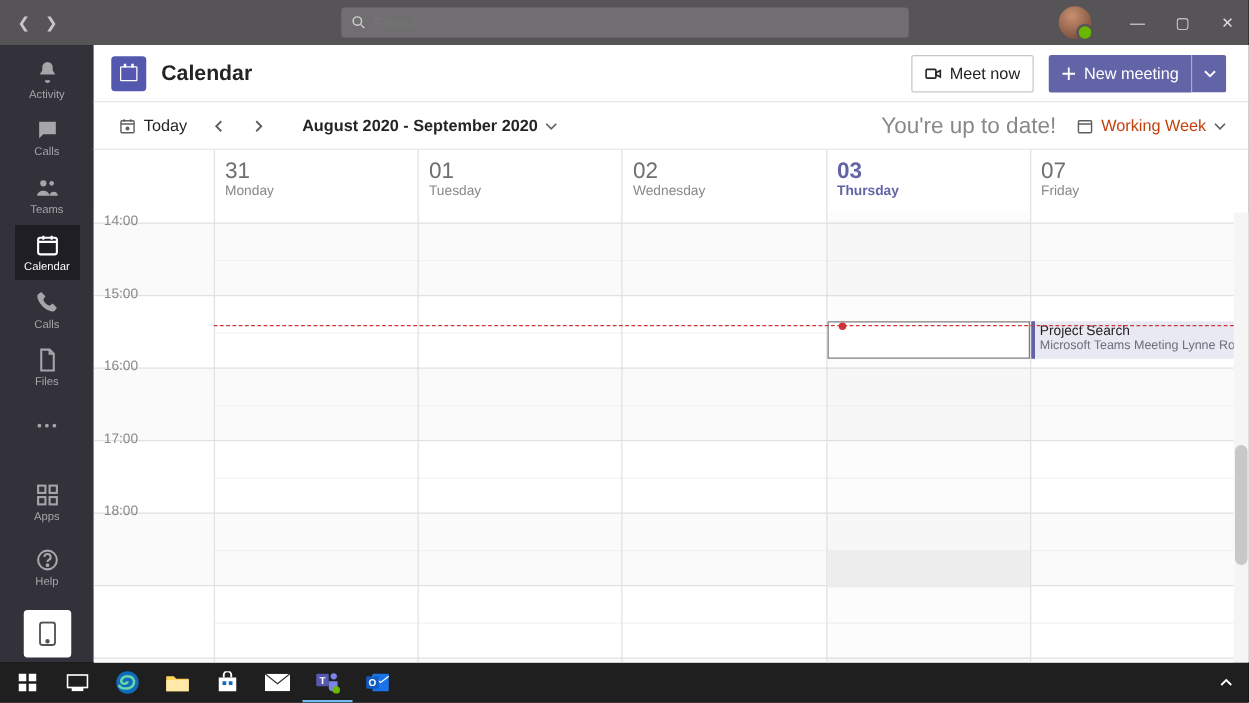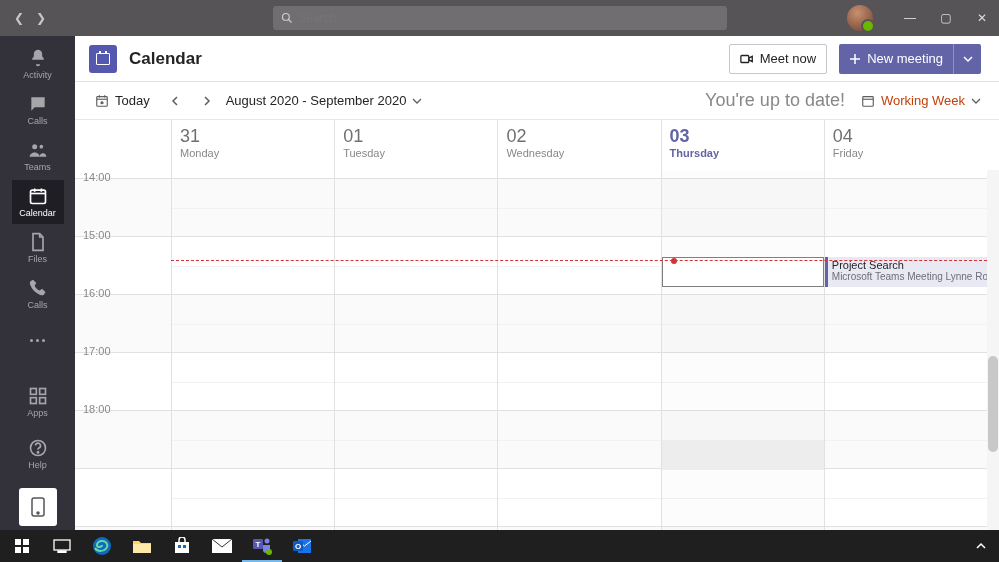--- a/index.html
+++ b/index.html
@@ -39,21 +39,21 @@
   .btn { height:30px; border:1px solid #c8c6ca; background:#fff; border-radius:2px; display:flex; align-items:center; padding:0 10px; font-size:13px; color:#252423; cursor:pointer; gap:6px;}
   .btn-primary { background:#6264a7; color:#fff; border:none;}
   .btn-primary svg{fill:#fff;}
   .split { display:flex; }
   .split .chev { width:28px; display:flex; align-items:center; justify-content:center; border-left:1px solid rgba(255,255,255,.3); background:#6264a7; color:#fff; border-radius:0 2px 2px 0; cursor:pointer;}
   .split .btn-primary{border-radius:2px 0 0 2px;}
   
   .subheader { height:38px; background:#fff; border-bottom:1px solid #e8e8e8; display:flex; align-items:center; padding:0 18px 0 14px; gap:6px; font-size:13px; color:#252423;}
   .today-btn { display:flex; align-items:center; gap:6px; cursor:pointer; padding:4px 6px;}
   .arrow-btn { width:26px; height:26px; display:flex; align-items:center; justify-content:center; color:#605e5c; cursor:pointer; border-radius:2px;}
-  .month-range { font-weight:400; margin-left:0; display:flex; align-items:center; gap:6px; cursor:pointer;}
+  .month-range { font-weight:700; margin-left:16px; display:flex; align-items:center; gap:6px; cursor:pointer;}
   .sub-spacer{flex:1;}
   .uptodate { color:#8a8886; font-size:18px; margin-right:10px;}
   .view-btn { display:flex; align-items:center; gap:6px; cursor:pointer; color:#c2410c;}
   .chev-down { width:10px; height:10px; }
   
   .grid-wrap { flex:1; display:flex; position:relative; background:#fff; overflow:hidden;}
   .day-headers { position:absolute; left:96px; right:12px; top:0; height:50px; display:grid; grid-template-columns:repeat(5,1fr);}
   .day-h { border-left:1px solid #e1e1e1; padding:6px 8px 0 8px; background:#fff;}
   .day-num { font-size:18px; color:#717070; font-weight:400;}
   .day-name { font-size:11px; color:#8a8886; }
@@ -136,30 +136,30 @@
       <svg viewBox="0 0 24 24" fill="currentColor">
             <rect x="3" y="5" width="18" height="16" rx="2" fill="none" stroke="currentColor" stroke-width="2"></rect>
             <line x1="3" y1="9" x2="21" y2="9" stroke="currentColor" stroke-width="2"></line>
             <line x1="8" y1="3" x2="8" y2="7" stroke="currentColor" stroke-width="2"></line>
             <line x1="16" y1="3" x2="16" y2="7" stroke="currentColor" stroke-width="2"></line>
           </svg>
       <span class="rail-label">Calendar</span>
     </div>
     <div class="rail-item">
       <svg viewBox="0 0 24 24" fill="currentColor">
+            <path d="M6 2l4 4-2 3c1 3 3 5 6 6l3-2 4 4-2 3c-1 1-3 1-5 0-5-2-9-6-11-11-1-2-1-4 0-5z"></path>
+          </svg>
+      <span class="rail-label">Calls</span>
+    </div>
+    <div class="rail-item">
+      <svg viewBox="0 0 24 24" fill="currentColor">
             <path d="M6 2h8l4 4v16H6z" fill="none" stroke="currentColor" stroke-width="2"></path>
             <path d="M14 2v4h4" fill="none" stroke="currentColor" stroke-width="2"></path>
           </svg>
       <span class="rail-label">Files</span>
-    </div>
-    <div class="rail-item">
-      <svg viewBox="0 0 24 24" fill="currentColor">
-            <path d="M6 2l4 4-2 3c1 3 3 5 6 6l3-2 4 4-2 3c-1 1-3 1-5 0-5-2-9-6-11-11-1-2-1-4 0-5z"></path>
-          </svg>
-      <span class="rail-label">Calls</span>
     </div>
     <div class="rail-item">
       <div class="ellipsis-dots">
             <span></span>
             <span></span>
             <span></span>
           </div>
     </div>
     <div class="rail-spacer"></div>
     <div class="rail-item rail-bottom">
@@ -269,21 +269,21 @@
             </div>
             <div class="day-h">
               <div class="day-num">02</div>
               <div class="day-name">Wednesday</div>
             </div>
             <div class="day-h today">
               <div class="day-num">03</div>
               <div class="day-name">Thursday</div>
             </div>
             <div class="day-h">
-              <div class="day-num">04</div>
+              <div class="day-num">07</div>
               <div class="day-name">Friday</div>
             </div>
           </div>
       <div class="hours" id="hours">
             <div class="hour-row" style="height: 8px; border-top: none;"></div>
             <div class="hour-row">
               <div class="hour-label">14:00</div>
               <div class="half"></div>
             </div>
             <div class="hour-row">

